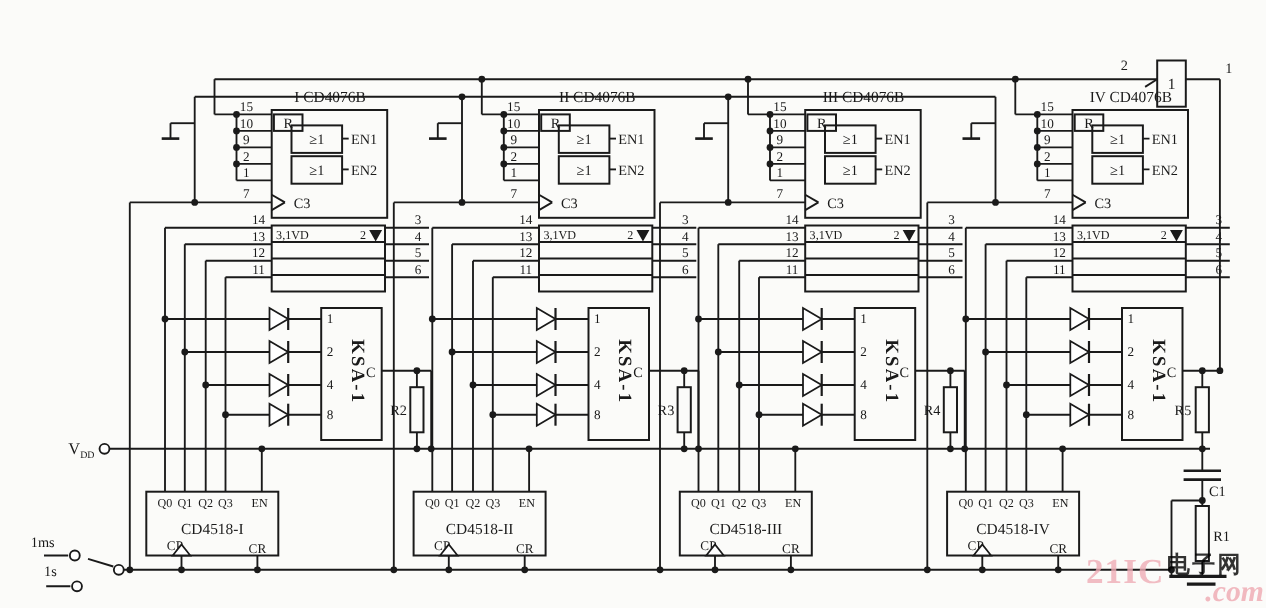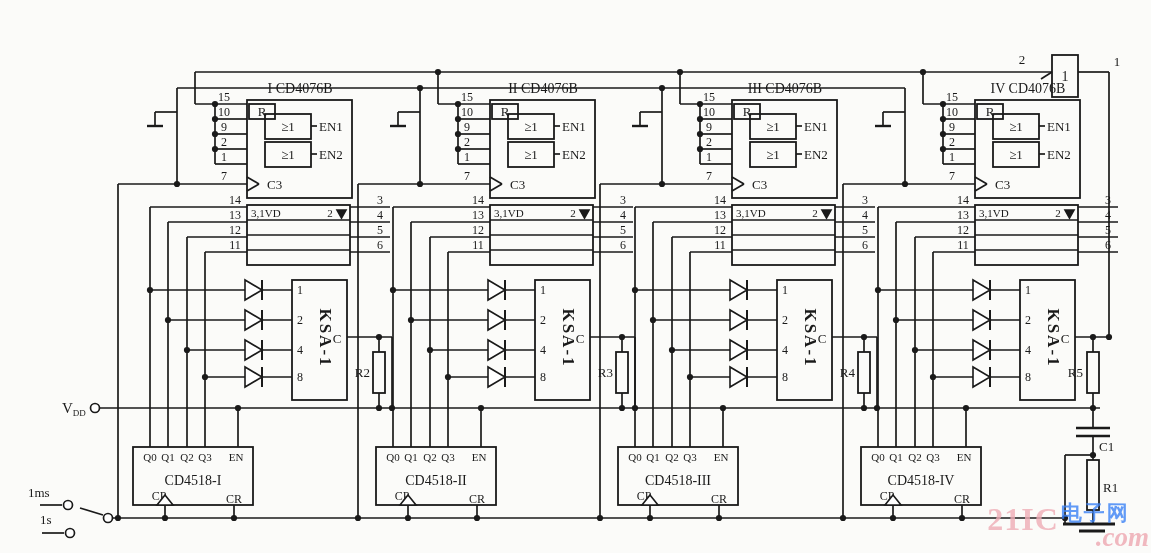--- a/index.html
+++ b/index.html
@@ -514,17 +514,17 @@
       <circle cx="1065" cy="518" r="3.1" fill="#1a1a1a"></circle>
       <rect x="1087" y="460" width="12" height="50" fill="none" stroke="#1a1a1a" stroke-width="1.8"></rect>
       <text x="1103" y="492" fill="#1a1a1a" font-size="13" text-anchor="start">R1</text>
       <line x1="1093" y1="510" x2="1093" y2="524" stroke="#1a1a1a" stroke-width="1.7"></line>
       <line x1="1063" y1="524" x2="1115" y2="524" stroke="#1a1a1a" stroke-width="3"></line>
       <line x1="1079" y1="531" x2="1105" y2="531" stroke="#1a1a1a" stroke-width="3"></line>
     </svg>
   <div class="wm">
     <span class="wm-big" style="color: rgb(239, 173, 182);">21IC</span>
     <div class="wm-col">
-      <span class="wm-cn" style="color: #3b82f6;">电子网</span>
+      <span class="wm-cn" style="color: #000000;">电子网</span>
       <span class="wm-com" style="color: rgb(239, 173, 182);">.com</span>
     </div>
   </div>
 </div>
 
 </body></html>

